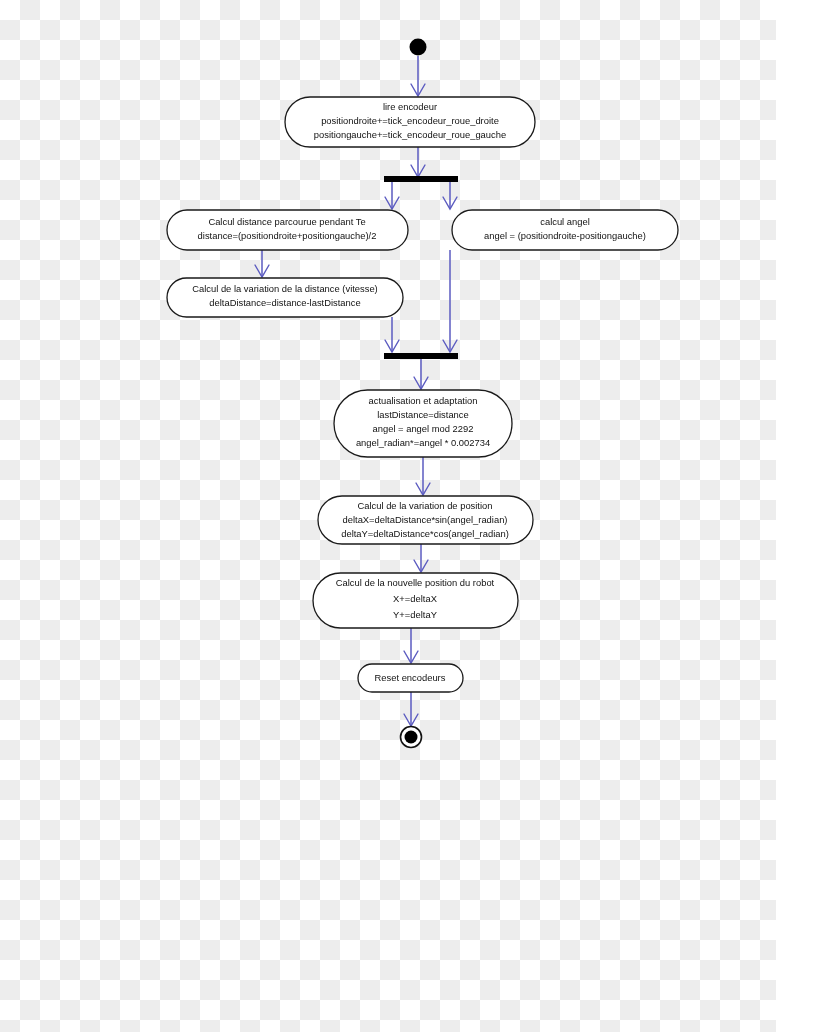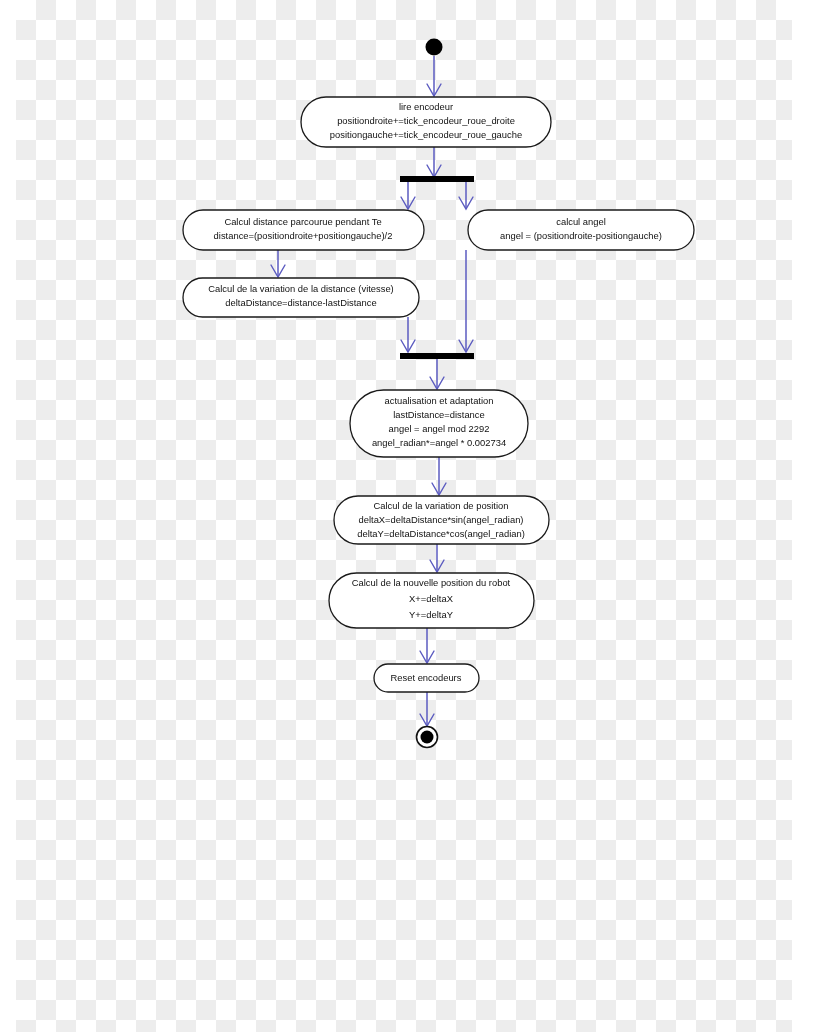--- a/index.html
+++ b/index.html
@@ -18,21 +18,20 @@
     position: relative;
     width: 776px;
     height: 1032px;
     
     background-color: #ffffff;
     background-image:
       linear-gradient(45deg, #ededed 25%, transparent 25%, transparent 75%, #ededed 75%),
       linear-gradient(45deg, #ededed 25%, transparent 25%, transparent 75%, #ededed 75%);
     background-size: 40px 40px;
     background-position: 0 0, 20px 20px;
-    margin-left: 16px;
   }
   #diagram {
     position: absolute;
     left: 0;
     top: 0;
     width: 840px;
     height: 1032px;
   }
   .node-shape {
     fill: #ffffff;

